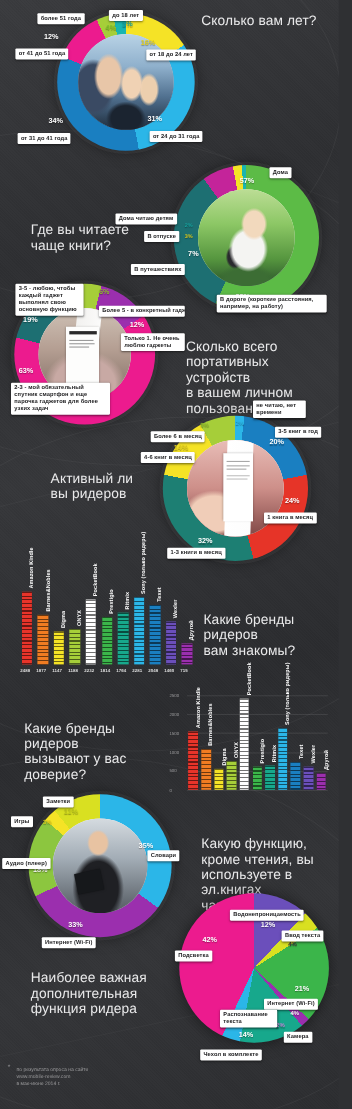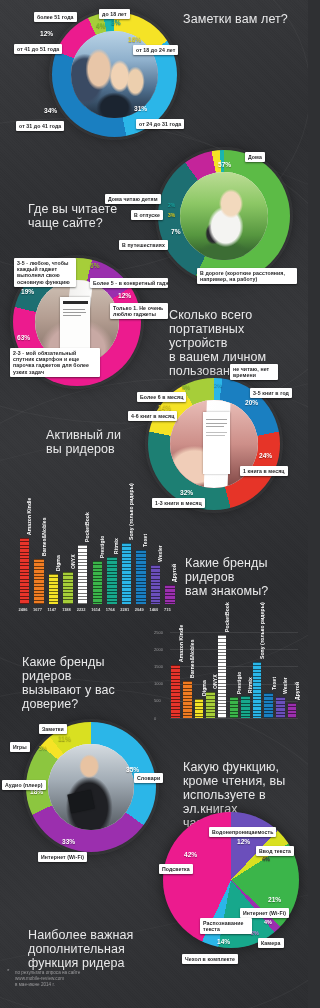--- a/index.html
+++ b/index.html
@@ -54,21 +54,21 @@
 
   <div class="swoosh sw1"></div>
   <div class="swoosh sw2"></div>
   <div class="swoosh sw3"></div>
   <div class="swoosh sw4"></div>
   <div class="diag" style="left:150px;top:120px;transform:rotate(22deg);"></div>
   <div class="diag" style="left:-40px;top:470px;transform:rotate(-14deg);"></div>
   <div class="diag" style="left:0px;top:960px;transform:rotate(-12deg);"></div>
 
   <div class="section">
-    <div class="qtitle" style="left:183px;top:12px;width:120px;">Заметки вам лет?</div>
+    <div class="qtitle" style="left:183px;top:12px;width:120px;">Сколько вам лет?</div>
 
     <div class="chart" style="left:52px;top:12px;width:125px;height:125px;
       background:conic-gradient(
         from 0deg,
         #f5e326 0deg 57.6deg,
         #2bb6e8 57.6deg 169.2deg,
         #1a7fc1 169.2deg 291.6deg,
         #ec1b8e 291.6deg 334.8deg,
         #a6ce39 334.8deg 349.2deg,
         #19b5b0 349.2deg 360deg);
@@ -99,21 +99,21 @@
     <div class="lab" style="left:34px;top:12px;">более 51 года</div>
     <div class="lab" style="left:99px;top:9px;">до 18 лет</div>
     <div class="lab" style="left:133px;top:45px;">от 18 до 24 лет</div>
     <div class="lab" style="left:136px;top:119px;">от 24 до 31 года</div>
     <div class="lab" style="left:16px;top:121px;">от 31 до 41 года</div>
     <div class="lab" style="left:14px;top:44px;">от 41 до 51 года</div>
   </div>
 
   <div class="section">
     <div class="qtitle" style="left:28px;top:202px;width:110px;white-space:pre-line;">Где вы читаете
-чаще сайте?</div>
+чаще книги?</div>
 
     <div class="chart" style="left:158px;top:150px;width:132px;height:132px;
       background:conic-gradient(
         from 0deg,
         #5cbb46 0deg 205.2deg,
         #1d6f72 205.2deg 324deg,
         #c4249a 324deg 349.2deg,
         #f5e326 349.2deg 356.4deg,
         #19b5b0 356.4deg 360deg);
       box-shadow:0 0 0 3px rgba(255,255,255,.05),0 0 14px rgba(0,0,0,.5);"></div>
@@ -355,21 +355,21 @@
     <div class="pct" style="left:58px;top:735px;color:#c2cc1c;">11%</div>
 
     <div class="lab" style="left:134px;top:773px;">Словари</div>
     <div class="lab" style="left:38px;top:852px;">Интернет (Wi-Fi)</div>
     <div class="lab" style="left:2px;top:780px;">Аудио (плеер)</div>
     <div class="lab" style="left:10px;top:742px;">Игры</div>
     <div class="lab" style="left:39px;top:724px;">Заметки</div>
   </div>
 
   <div class="section">
-    <div class="qtitle" style="left:28px;top:928px;width:120px;white-space:pre-line;">Наиболее важная
+    <div class="qtitle" style="left:28px;top:882px;width:120px;white-space:pre-line;">Наиболее важная
 дополнительная
 функция ридера</div>
 
     <div class="chart" style="left:163px;top:812px;width:136px;height:136px;
       background:conic-gradient(
         from 0deg,
         #6b4fbb 0deg 43.2deg,
         #d9e021 43.2deg 57.6deg,
         #3bb54a 57.6deg 133.2deg,
         #9b2fae 133.2deg 140.4deg,

